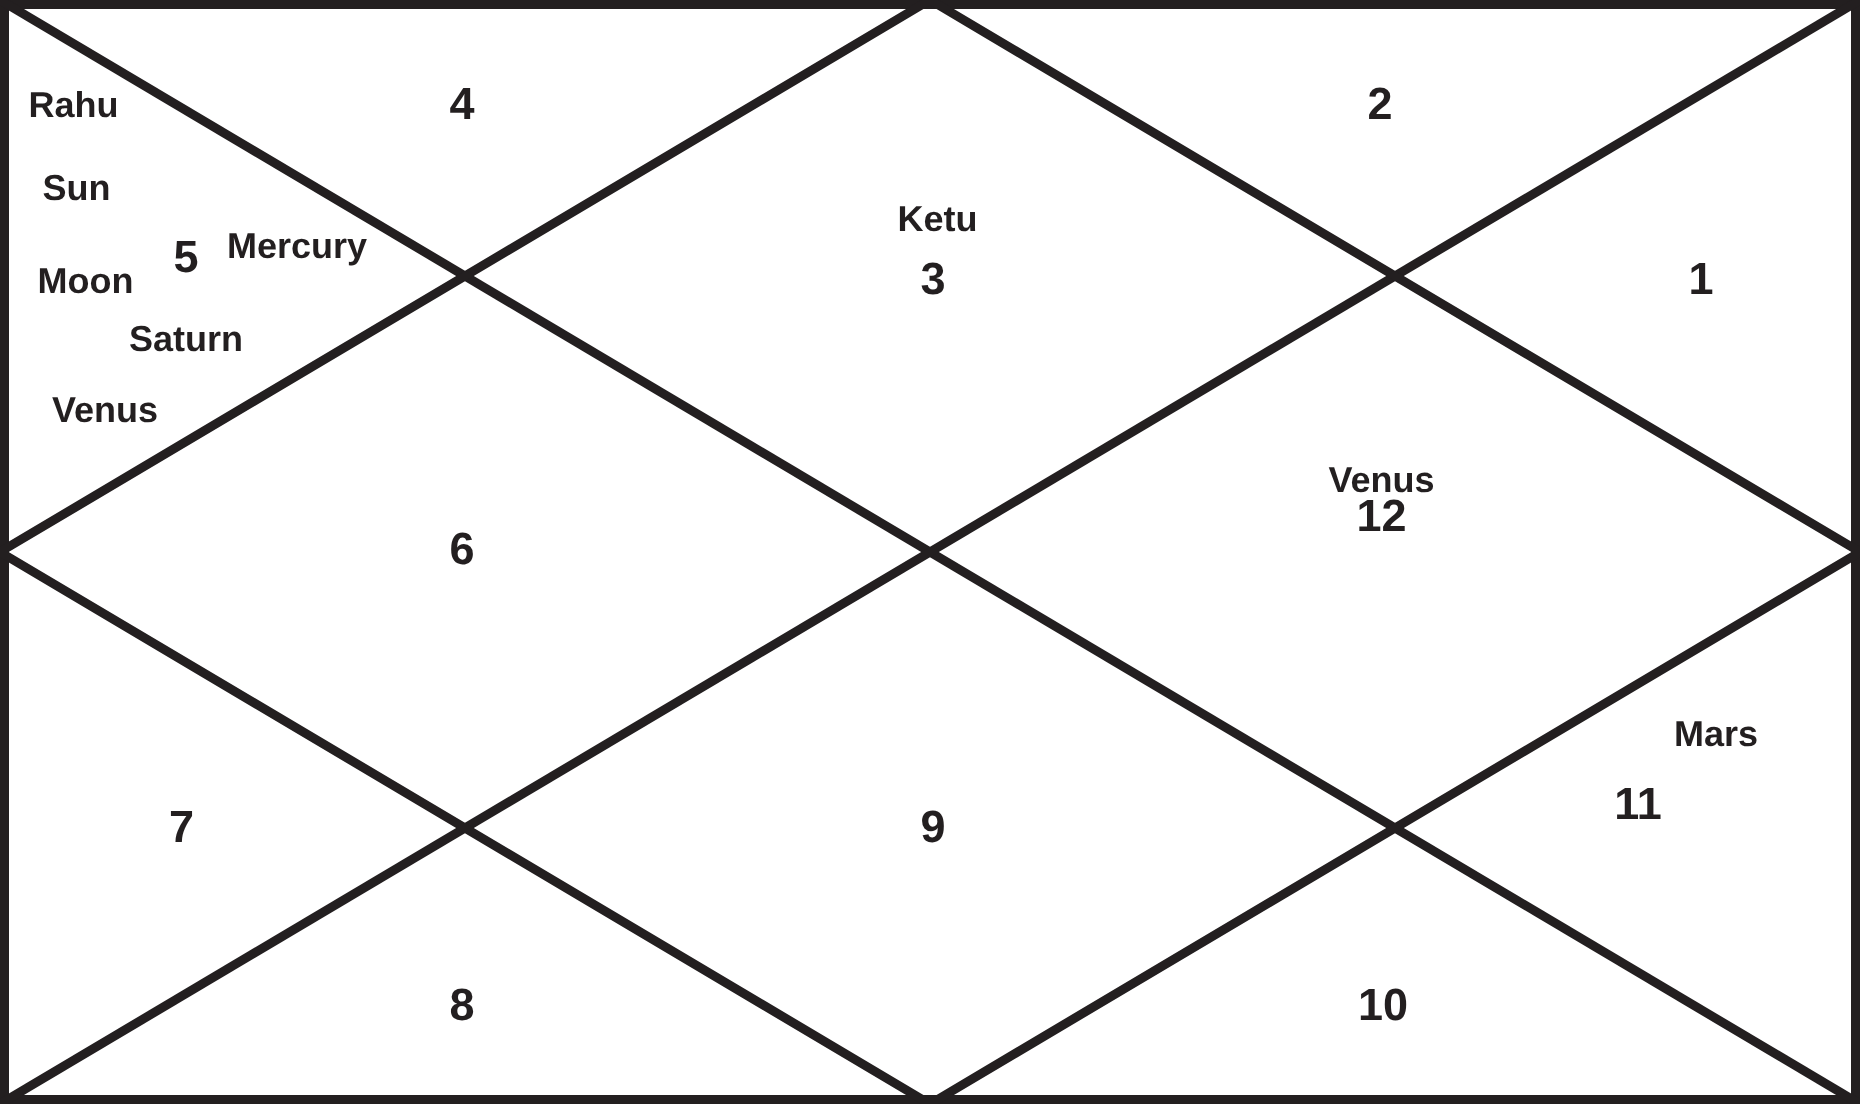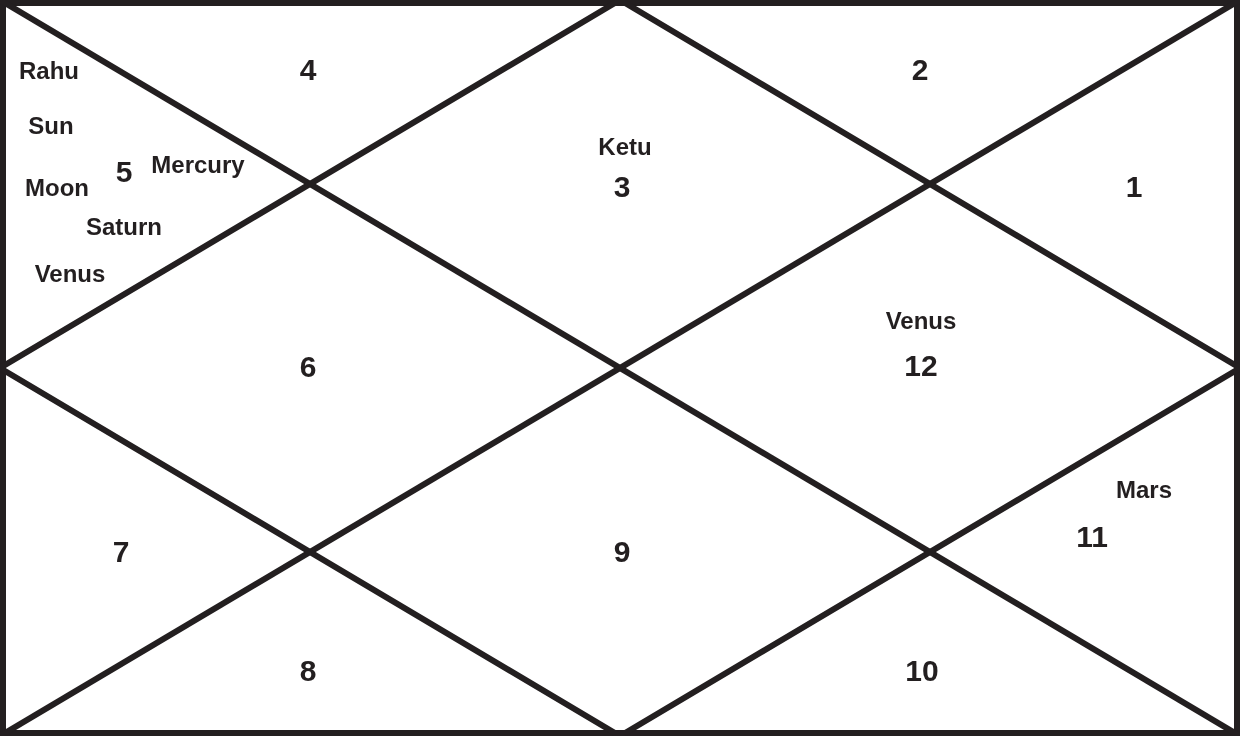--- a/index.html
+++ b/index.html
@@ -53,21 +53,21 @@
   <div class="lbl planet" style="left:625px; top:147px">Ketu</div>
   <div class="lbl num" style="left:622px; top:187px">3</div>
 
   <div class="lbl num" style="left:920px; top:70px">2</div>
 
   <div class="lbl num" style="left:1134px; top:187px">1</div>
 
   <div class="lbl num" style="left:308px; top:367px">6</div>
 
   <div class="lbl planet" style="left:921px; top:321px">Venus</div>
-  <div class="lbl num" style="left:921px; top:366px">12</div>
+  <div class="lbl num" style="left:921px; top:345px">12</div>
 
   <div class="lbl num" style="left:121px; top:552px">7</div>
 
   <div class="lbl num" style="left:308px; top:671px">8</div>
 
   <div class="lbl num" style="left:622px; top:552px">9</div>
 
   <div class="lbl num" style="left:922px; top:671px">10</div>
 
   <div class="lbl planet" style="left:1144px; top:490px">Mars</div>

